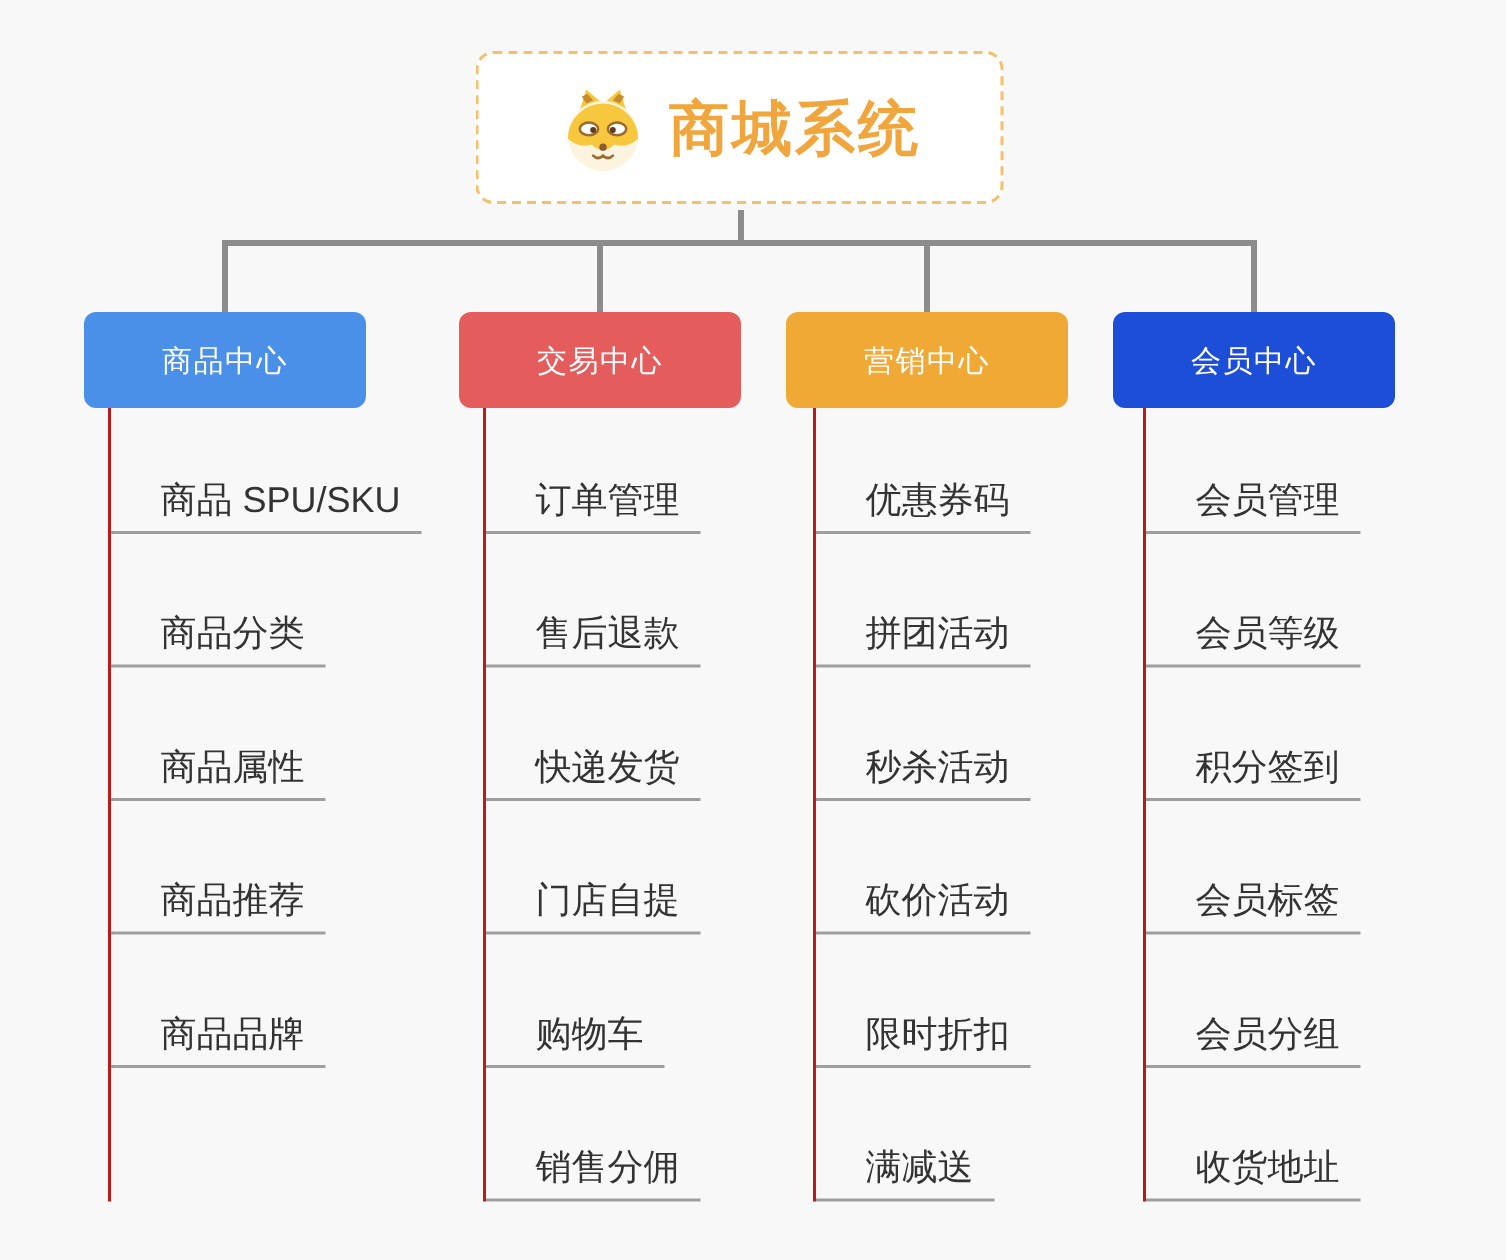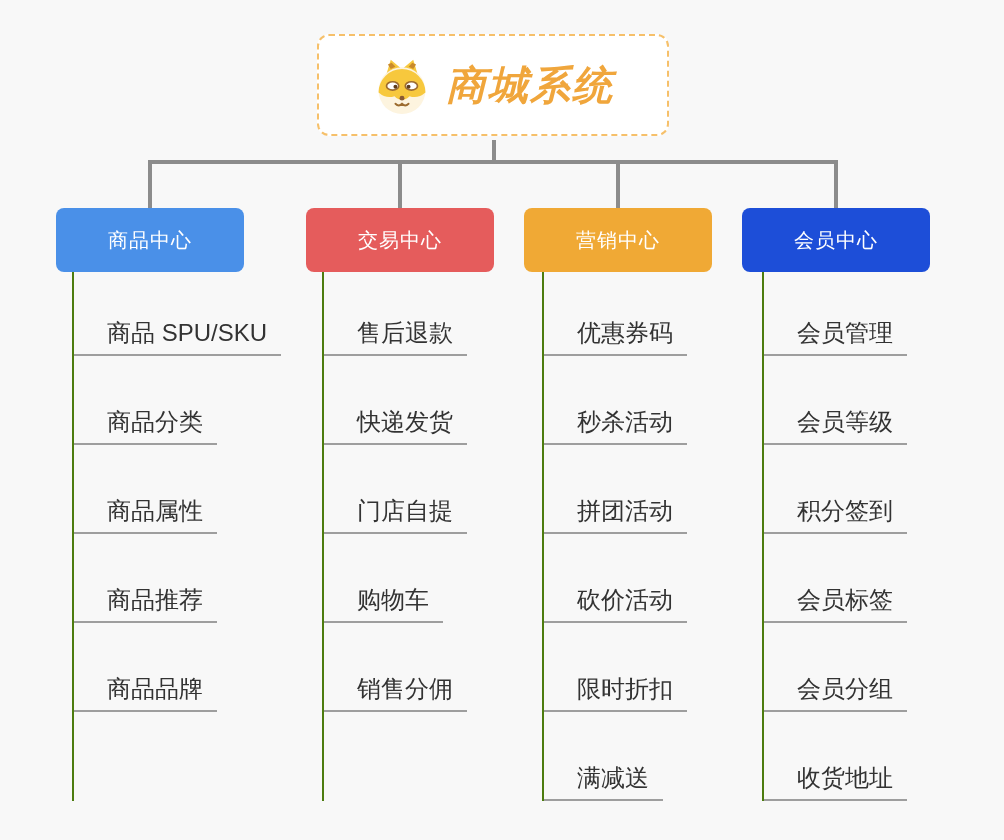--- a/index.html
+++ b/index.html
@@ -10,32 +10,32 @@
   .conn{position:absolute;background:#8C8C8C;}
   .conn-root-stub{left:492px;top:140px;width:4px;height:22px;}
   .conn-hbar{left:148px;top:160px;width:690px;height:4px;}
   .conn-drop{top:160px;width:4px;height:48px;}
   .drop-0{left:148px;} .drop-1{left:398px;} .drop-2{left:616px;} .drop-3{left:834px;}
 
   
   .root-node{position:absolute;left:317px;top:34px;width:352px;height:102px;
     background:#FFFFFF;border:2px dashed #F6C06A;border-radius:12px;
     display:flex;align-items:center;justify-content:center;gap:14px;box-sizing:border-box;}
-  .root-title{font-size:40px;font-weight:600;color:#F0A63C;letter-spacing:2px;white-space:nowrap;font-style:italic;}
+  .root-title{font-size:40px;font-weight:600;color:#F0A63C;letter-spacing:2px;white-space:nowrap;}
   .dog-icon{width:60px;height:60px;display:block;}
 
   
   .branch-header{position:absolute;top:208px;width:188px;height:64px;border-radius:8px;
     display:flex;align-items:center;justify-content:center;color:#FFFFFF;font-size:20px;
     letter-spacing:1px;white-space:nowrap;}
   .hdr-0{left:56px;} .hdr-1{left:306px;} .hdr-2{left:524px;} .hdr-3{left:742px;}
 
   
   .branch-col{position:absolute;top:272px;height:529px;width:220px;
-    border-left:2px solid #4d7c0f;box-sizing:border-box;}
+    border-left:2px solid #b91c1c;box-sizing:border-box;}
   .col-0{left:72px;} .col-1{left:322px;} .col-2{left:542px;} .col-3{left:762px;}
   .leaf{height:89px;display:flex;align-items:flex-end;}
   .leaf:first-child{height:84px;}
   .leaf-label{display:inline-block;white-space:nowrap;font-size:24px;color:#333333;
     padding:0 14px 5px 33px;border-bottom:2px solid #9E9E9E;}
 </style>
 </head>
 <body>
 
 <div class="canvas" style="background: rgb(248, 248, 248);">
@@ -83,20 +83,23 @@
     <div class="leaf">
         <span class="leaf-label">商品推荐</span>
       </div>
     <div class="leaf">
         <span class="leaf-label">商品品牌</span>
       </div>
   </div>
 
   <div class="branch-col col-1">
     <div class="leaf">
+        <span class="leaf-label">订单管理</span>
+      </div>
+    <div class="leaf">
         <span class="leaf-label">售后退款</span>
       </div>
     <div class="leaf">
         <span class="leaf-label">快递发货</span>
       </div>
     <div class="leaf">
         <span class="leaf-label">门店自提</span>
       </div>
     <div class="leaf">
         <span class="leaf-label">购物车</span>
@@ -104,24 +107,24 @@
     <div class="leaf">
         <span class="leaf-label">销售分佣</span>
       </div>
   </div>
 
   <div class="branch-col col-2">
     <div class="leaf">
         <span class="leaf-label">优惠券码</span>
       </div>
     <div class="leaf">
-        <span class="leaf-label">秒杀活动</span>
+        <span class="leaf-label">拼团活动</span>
       </div>
     <div class="leaf">
-        <span class="leaf-label">拼团活动</span>
+        <span class="leaf-label">秒杀活动</span>
       </div>
     <div class="leaf">
         <span class="leaf-label">砍价活动</span>
       </div>
     <div class="leaf">
         <span class="leaf-label">限时折扣</span>
       </div>
     <div class="leaf">
         <span class="leaf-label">满减送</span>
       </div>

